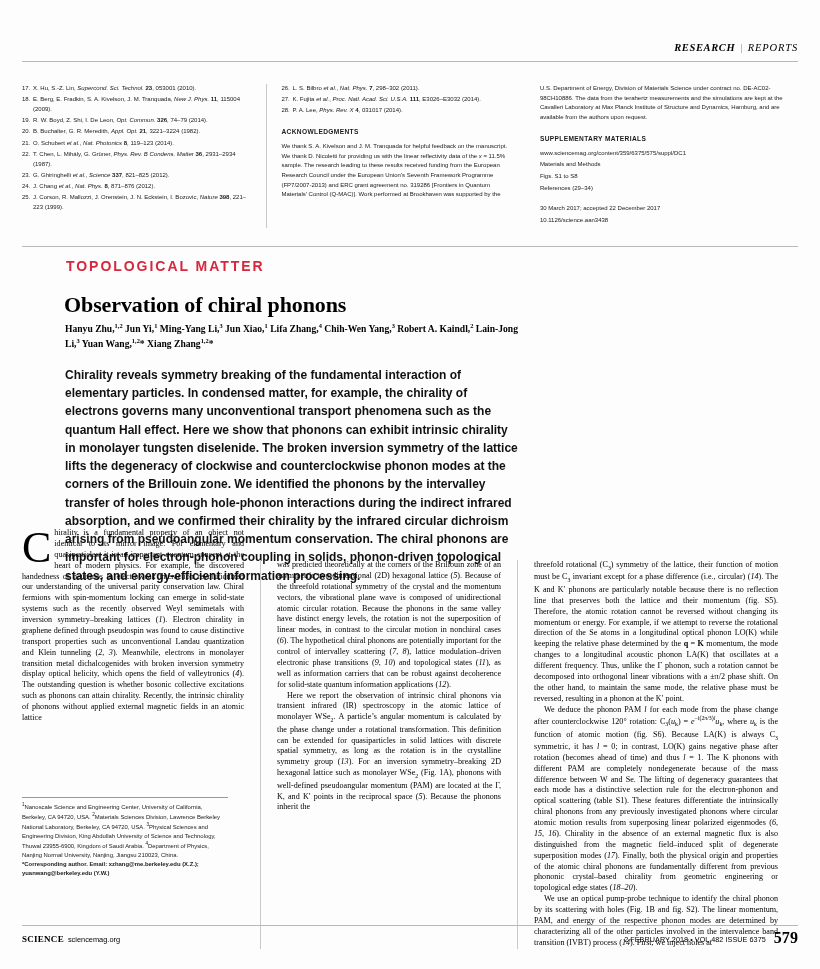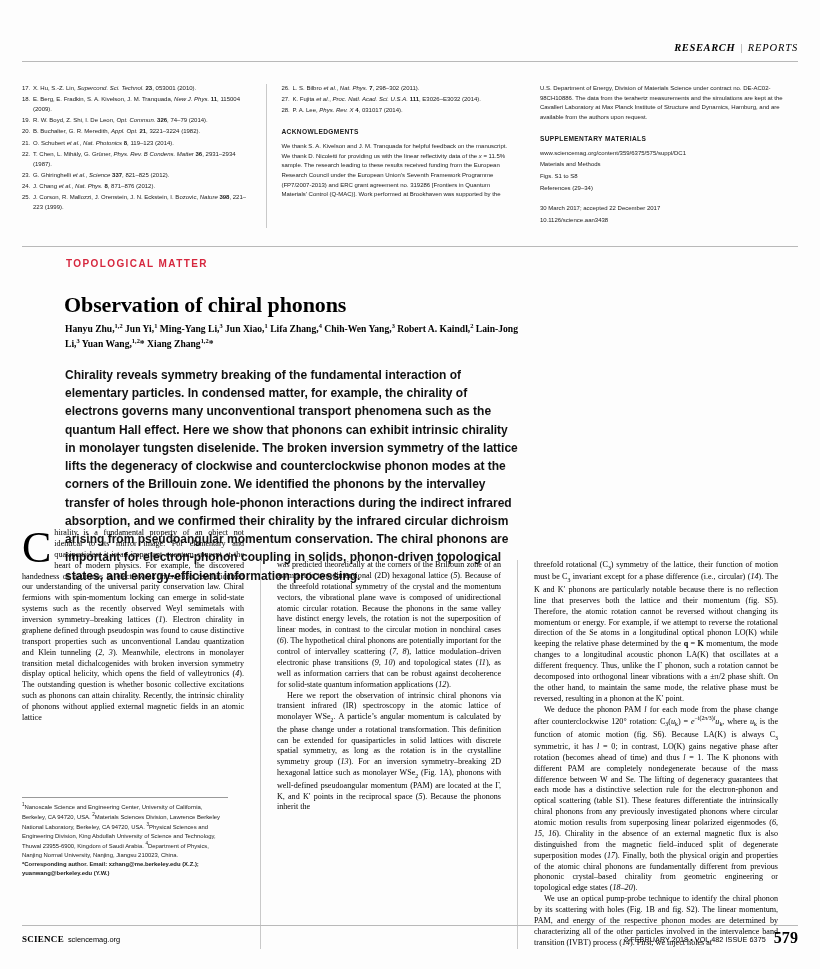--- a/index.html
+++ b/index.html
@@ -91,21 +91,21 @@
     position: absolute;
     left: 22px; right: 22px; top: 246px;
     border-top: 1px solid #b9b9b9;
   }
 
   
   .kicker {
     position: absolute;
     left: 66px; top: 258px;
     font-family: "Liberation Sans", sans-serif;
-    font-size: 10px;
+    font-size: 14px;
     font-weight: bold;
     letter-spacing: .14em;
     color: #d6273e;
   }
   .title {
     position: absolute;
     left: 64px; top: 278px;
     width: 470px;
     font-family: "Liberation Serif", serif;
     font-size: 22px;

